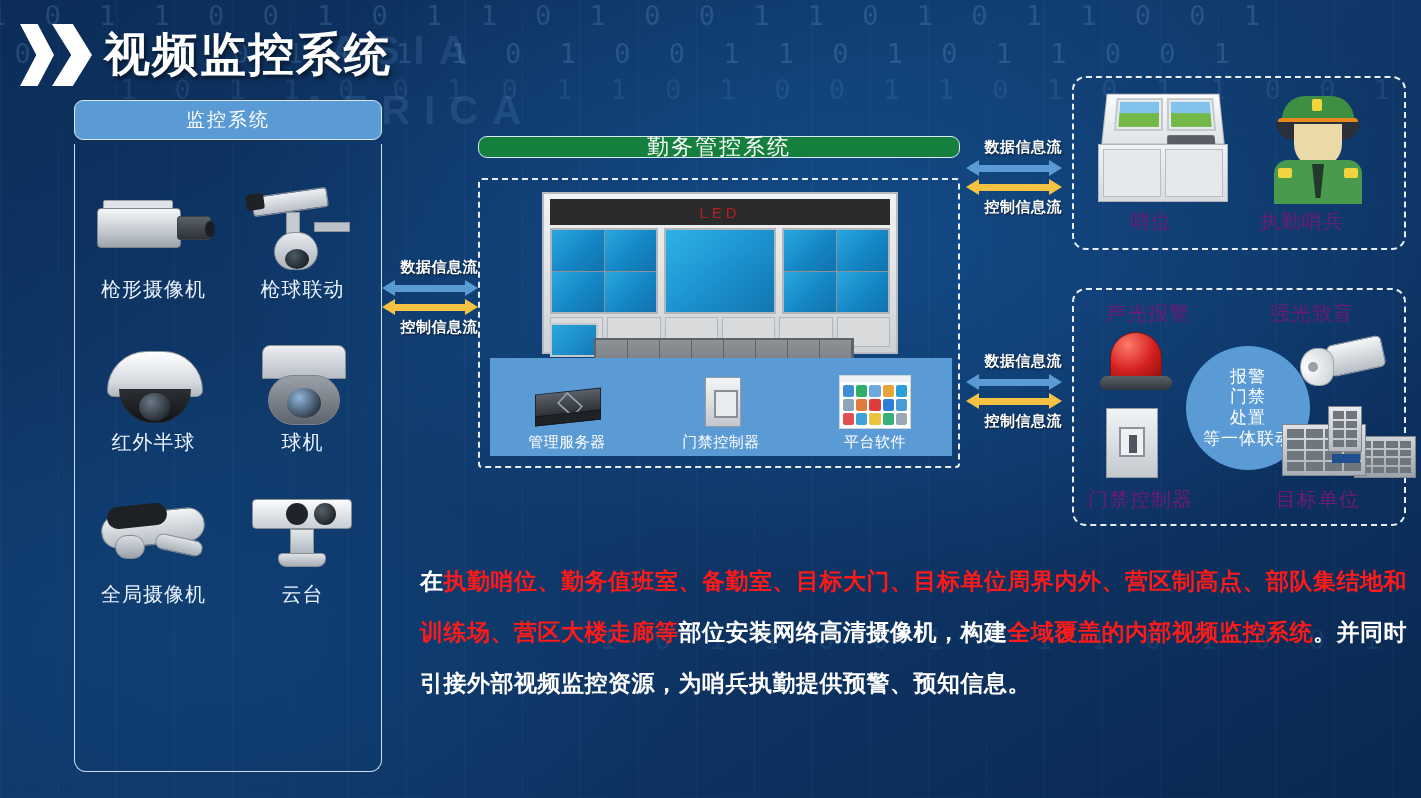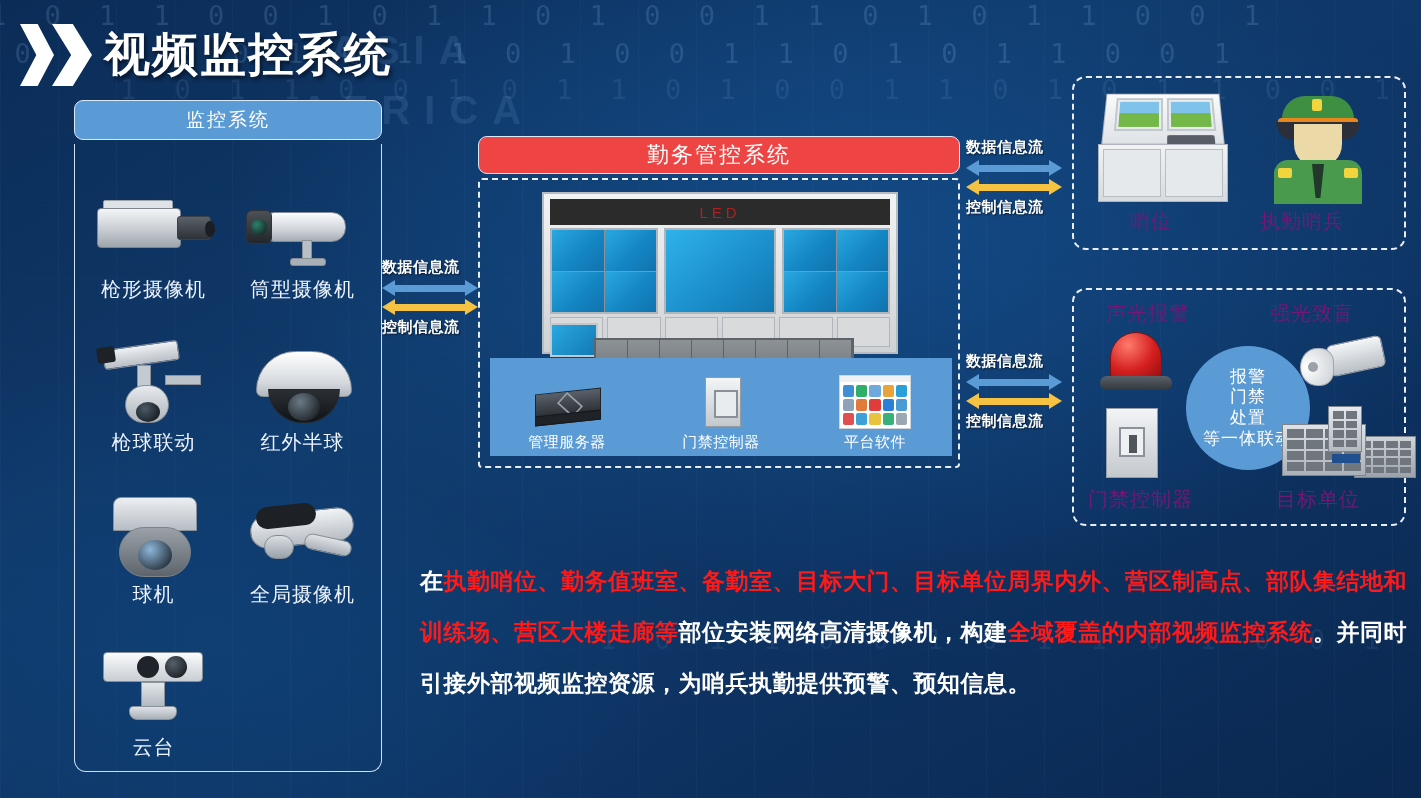--- a/index.html
+++ b/index.html
@@ -142,40 +142,40 @@
     background:linear-gradient(180deg,#fafbfc,#c8ced4);border:1px solid #878e96;}
   .yt-l1{position:absolute;left:48px;top:16px;width:22px;height:22px;border-radius:50%;background:#1f242a;}
   .yt-l2{position:absolute;left:76px;top:16px;width:22px;height:22px;border-radius:50%;
     background:radial-gradient(circle at 36% 34%,#55606b,#0c1013);}
   .yt-neck{position:absolute;left:52px;top:42px;width:24px;height:26px;
     background:linear-gradient(180deg,#e3e7eb,#b0b7be);border:1px solid #8d949c;}
   .yt-base{position:absolute;left:40px;top:66px;width:48px;height:14px;border-radius:4px 4px 8px 8px;
     background:linear-gradient(180deg,#dfe3e8,#a8afb6);border:1px solid #8a9199;}
 
   
-  .flow { position: absolute; width: 96px; text-align: left; }
+  .flow { position: absolute; width: 96px; text-align: right; }
   .flow .cap { font-size: 15px; font-weight: bold; color: #fff; letter-spacing: .5px;
     text-shadow: 1px 1px 2px rgba(0,0,0,.6); white-space: nowrap; }
   .arrow { position: relative; height: 16px; margin: 3px 0; }
   .arrow .bar { position:absolute; left:12px; right:12px; top:5px; height:7px; }
   .arrow .hl, .arrow .hr { position:absolute; top:0; width:0; height:0;
     border-top:8px solid transparent; border-bottom:8px solid transparent; }
   .arrow .hl { left:0; border-right-width:13px; border-right-style:solid; }
   .arrow .hr { right:0; border-left-width:13px; border-left-style:solid; }
   .arrow.blue .bar { background:#5b9bd5; }
   .arrow.blue .hl { border-right-color:#5b9bd5; }
   .arrow.blue .hr { border-left-color:#5b9bd5; }
   .arrow.yellow .bar { background:#f5c242; }
   .arrow.yellow .hl { border-right-color:#f5c242; }
   .arrow.yellow .hr { border-left-color:#f5c242; }
 
   
   .center-head {
-    position:absolute; left:478px; top:136px; width:482px; height:38px;
-    background:#ef4444; border:1.5px solid #dbe9f7; border-radius:9px;
+    position:absolute; left:478px; top:136px; width:482px; height:22px;
+    background:#15803d; border:1.5px solid #dbe9f7; border-radius:9px;
     color:#fff; font-size:22px; display:flex; align-items:center; justify-content:center; letter-spacing:2px;
   }
   .center-box {
     position:absolute; left:478px; top:178px; width:482px; height:290px;
     border:2px dashed #e8eef6; border-radius:4px;
   }
   .wall { position:absolute; left:62px; top:12px; width:356px; height:162px;
     background:linear-gradient(180deg,#f2f3f4,#cfd2d5); border:2px solid #b8bcc0; }
   .wall-led { position:absolute; left:6px; top:5px; right:6px; height:26px; background:#2b2b2b;
     color:#b02020; font-size:15px; display:flex; align-items:center; justify-content:center; letter-spacing:4px; }
@@ -323,29 +323,20 @@
 
     <div class="cam-cell">
       <div class="cam-art">
         <div class="box-top"></div>
           <div class="box-body"></div>
           <div class="box-lens"></div>
       </div>
       <div class="cam-label">枪形摄像机</div>
     </div>
 
-    <div class="cam-cell">
-      <div class="cam-art">
-        <div class="bul-body"></div>
-          <div class="bul-lens"></div>
-          <div class="bul-arm"></div>
-          <div class="bul-base"></div>
-      </div>
-      <div class="cam-label">筒型摄像机</div>
-    </div>
 
     <div class="cam-cell">
       <div class="cam-art">
         <div class="ptz-head"></div>
           <div class="ptz-lens"></div>
           <div class="ptz-mount"></div>
         <div class="ptz-neck"></div>
           <div class="ptz-ball"></div>
       </div>
       <div class="cam-label">枪球联动</div>

